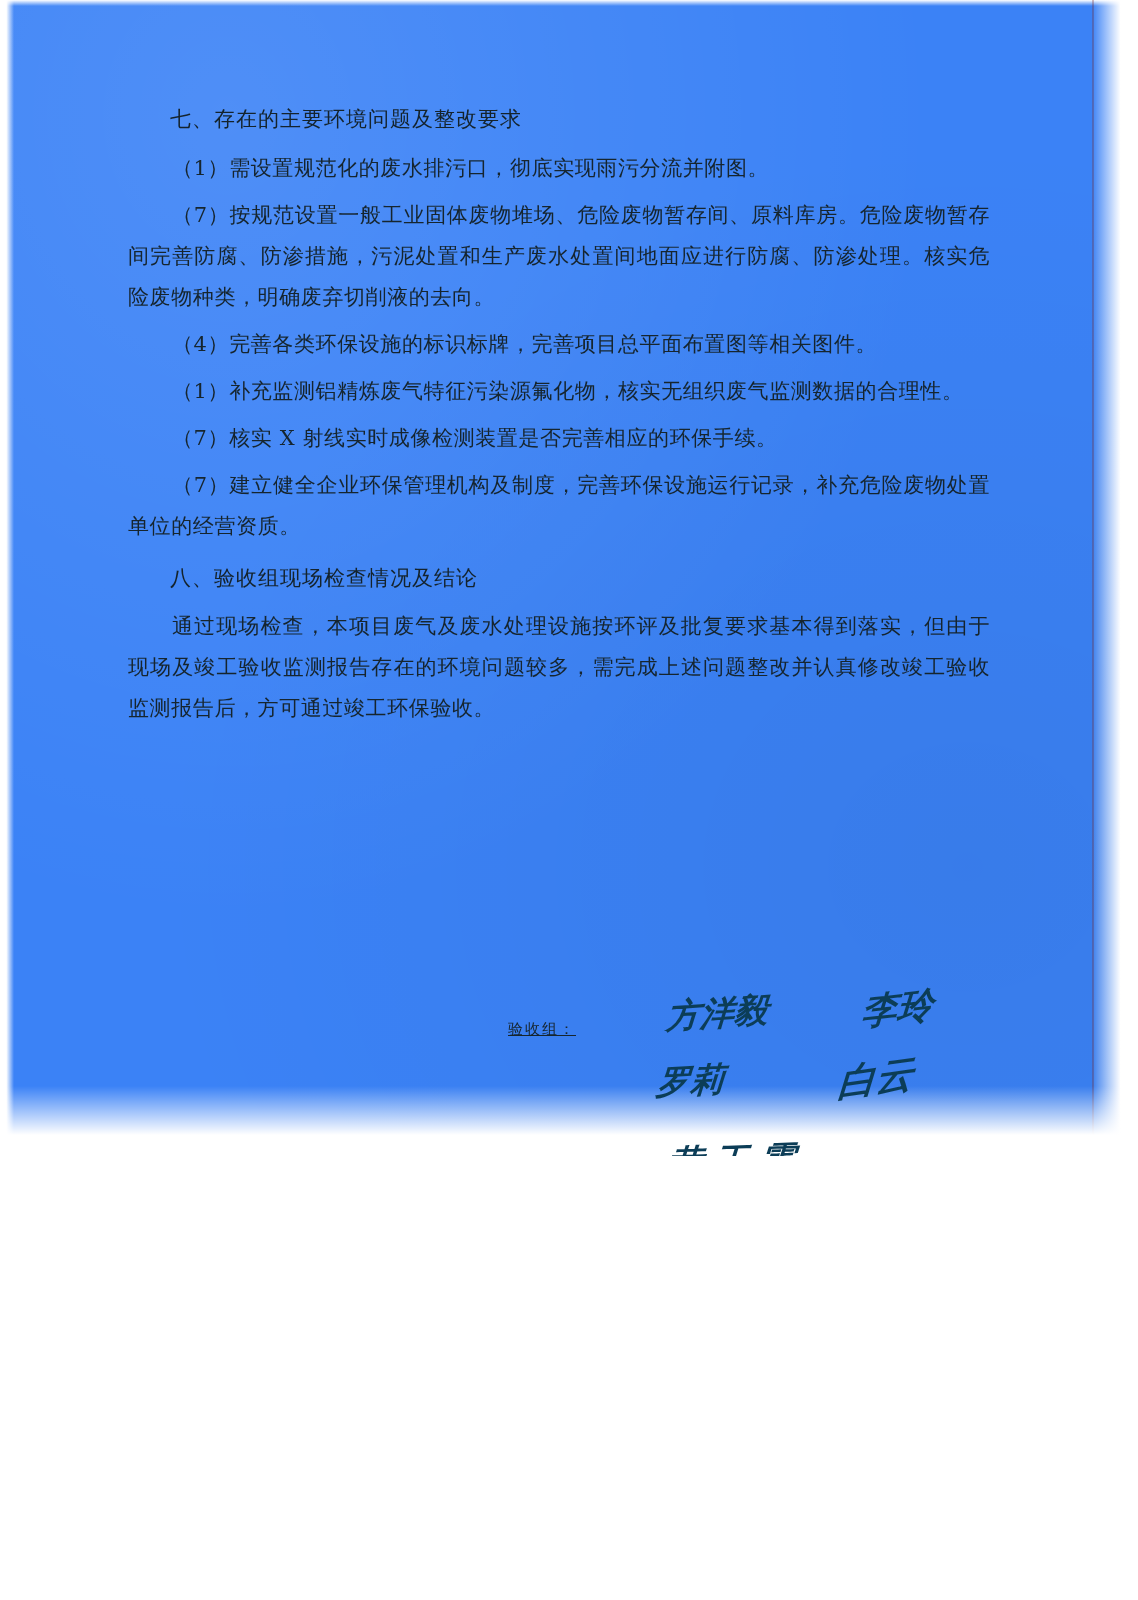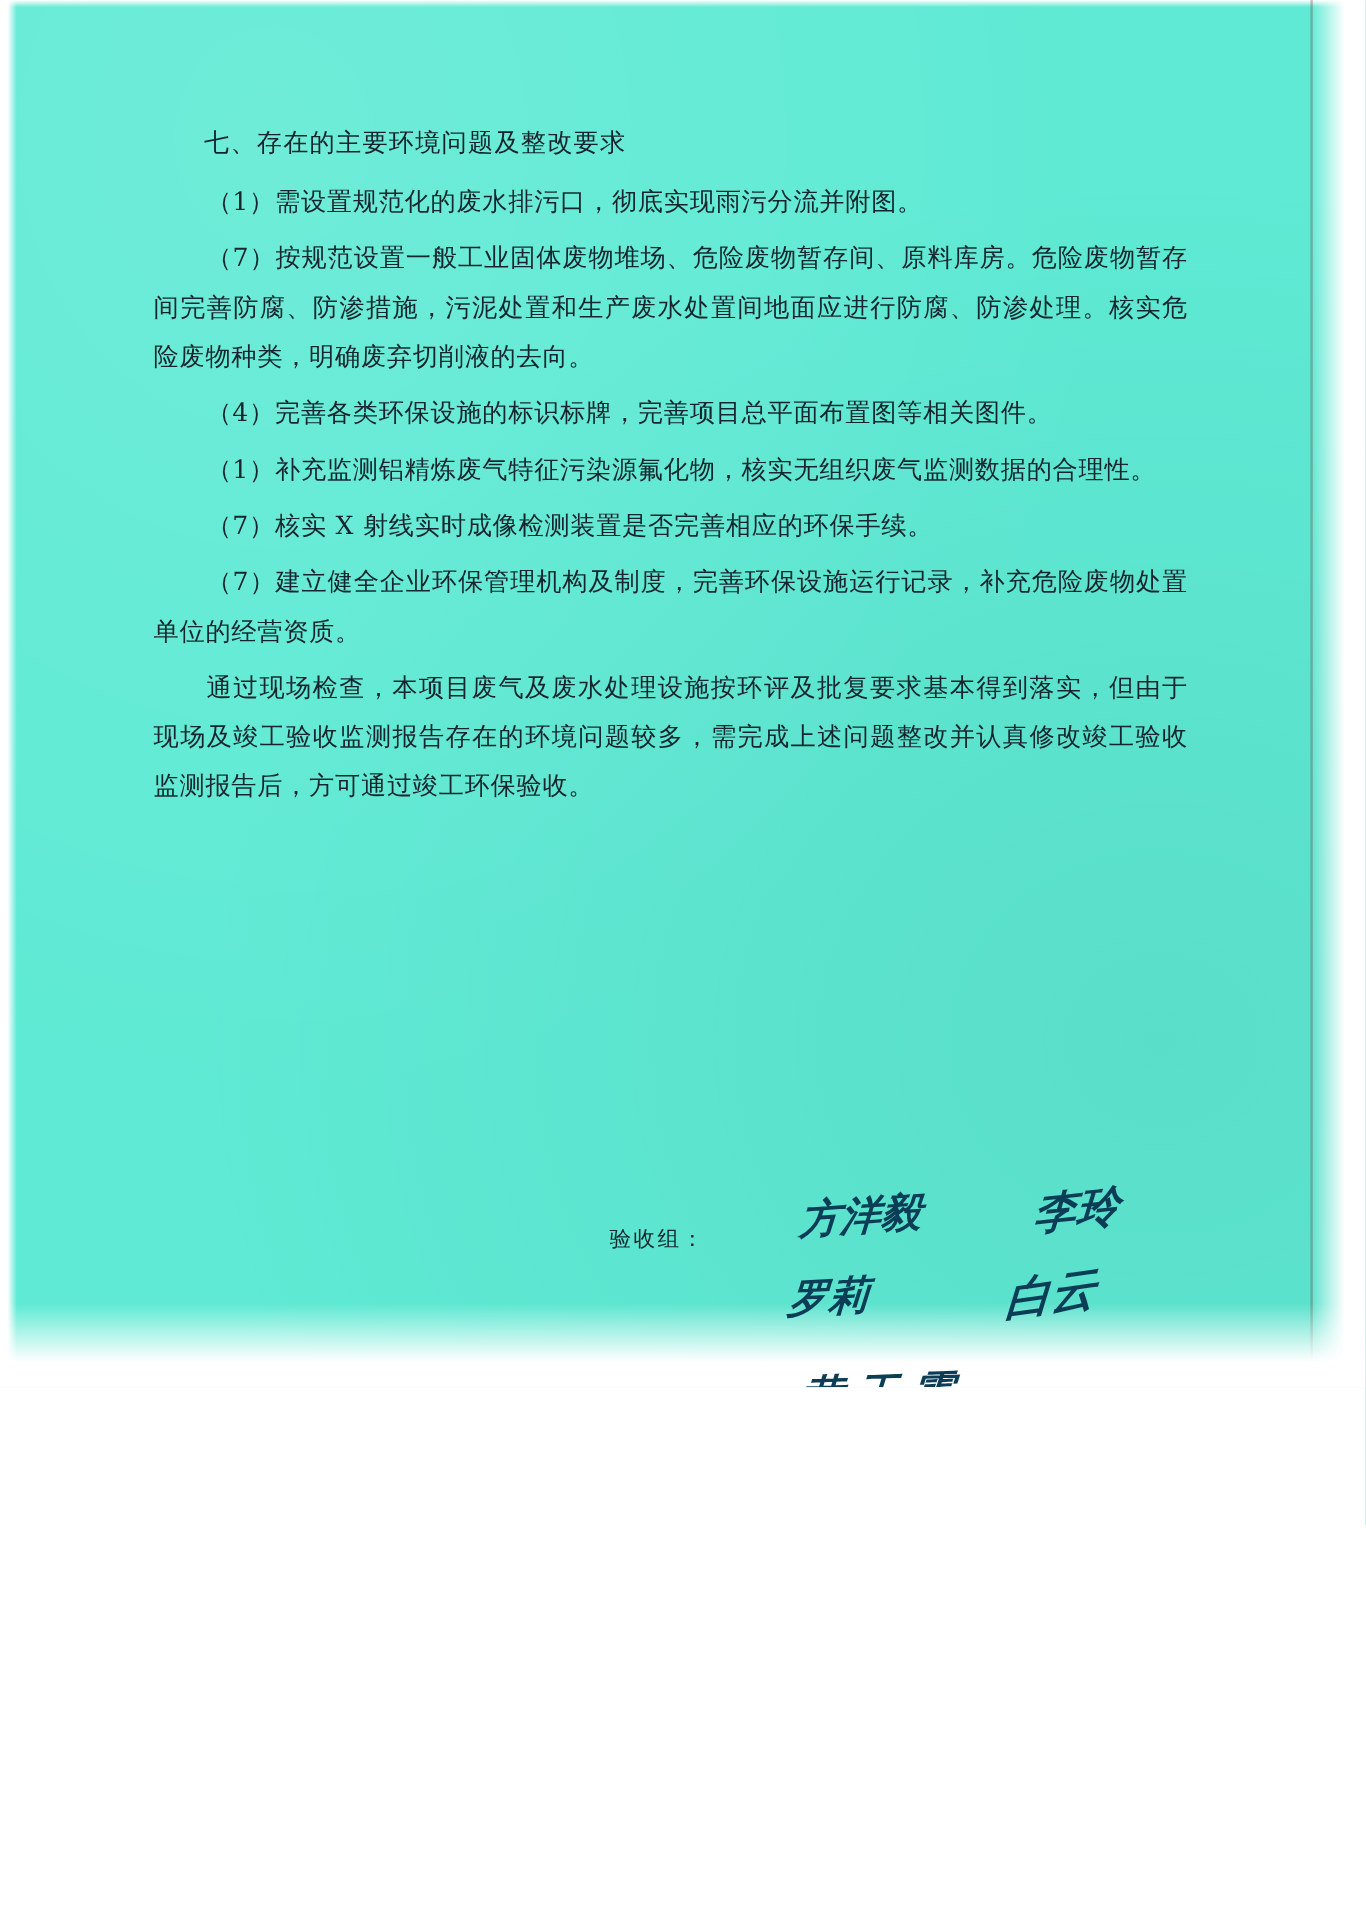--- a/index.html
+++ b/index.html
@@ -7,21 +7,21 @@
     padding: 0;
     background: #ffffff;
   }
   body {
     font-family: "DejaVu Serif", "Liberation Serif", serif;
   }
   .page {
     position: relative;
     width: 1138px;
     height: 1156px;
-    background: #5eead4;
+    background: #3b82f6;
     overflow: hidden;
   }
   
   .page::before {
     content: "";
     position: absolute;
     inset: 0;
     background:
       radial-gradient(ellipse at 20% 10%, rgba(255,255,255,0.10), rgba(255,255,255,0) 55%),
       radial-gradient(ellipse at 85% 75%, rgba(0,0,0,0.05), rgba(0,0,0,0) 60%);
@@ -93,23 +93,24 @@
     position: absolute;
     left: 128px;
     top: 980px;
     width: 880px;
     height: 300px;
   }
   .sig-label {
     position: absolute;
     left: 380px;
     top: 40px;
-    font-size: 18px;
+    font-size: 15px;
     letter-spacing: 2px;
     color: #16252e;
+    text-decoration: underline;
   }
   .sig {
     position: absolute;
     font-family: "DejaVu Serif", "Liberation Serif", serif;
     color: #0c3d57;
     font-style: italic;
     font-weight: bold;
     white-space: nowrap;
     transform-origin: left top;
   }
@@ -152,20 +153,21 @@
 
     <p class="heading indent">七、存在的主要环境问题及整改要求</p>
 
     <p class="para">（1）需设置规范化的废水排污口，彻底实现雨污分流并附图。</p>
     <p class="para">（7）按规范设置一般工业固体废物堆场、危险废物暂存间、原料库房。危险废物暂存间完善防腐、防渗措施，污泥处置和生产废水处置间地面应进行防腐、防渗处理。核实危险废物种类，明确废弃切削液的去向。</p>
     <p class="para">（4）完善各类环保设施的标识标牌，完善项目总平面布置图等相关图件。</p>
     <p class="para">（1）补充监测铝精炼废气特征污染源氟化物，核实无组织废气监测数据的合理性。</p>
     <p class="para">（7）核实 X 射线实时成像检测装置是否完善相应的环保手续。</p>
     <p class="para">（7）建立健全企业环保管理机构及制度，完善环保设施运行记录，补充危险废物处置单位的经营资质。</p>
 
+    <p class="heading indent gap-top">八、验收组现场检查情况及结论</p>
     <p class="para">通过现场检查，本项目废气及废水处理设施按环评及批复要求基本得到落实，但由于现场及竣工验收监测报告存在的环境问题较多，需完成上述问题整改并认真修改竣工验收监测报告后，方可通过竣工环保验收。</p>
   </div>
 
   <div class="signature-block">
     <div class="sig-label">验收组：</div>
     <div class="sig sig1">方洋毅</div>
     <div class="sig sig2">李玲</div>
     <div class="sig sig3">罗莉</div>
     <div class="sig sig4">白云</div>
     <div class="sig sig5">黄玉霞</div>

